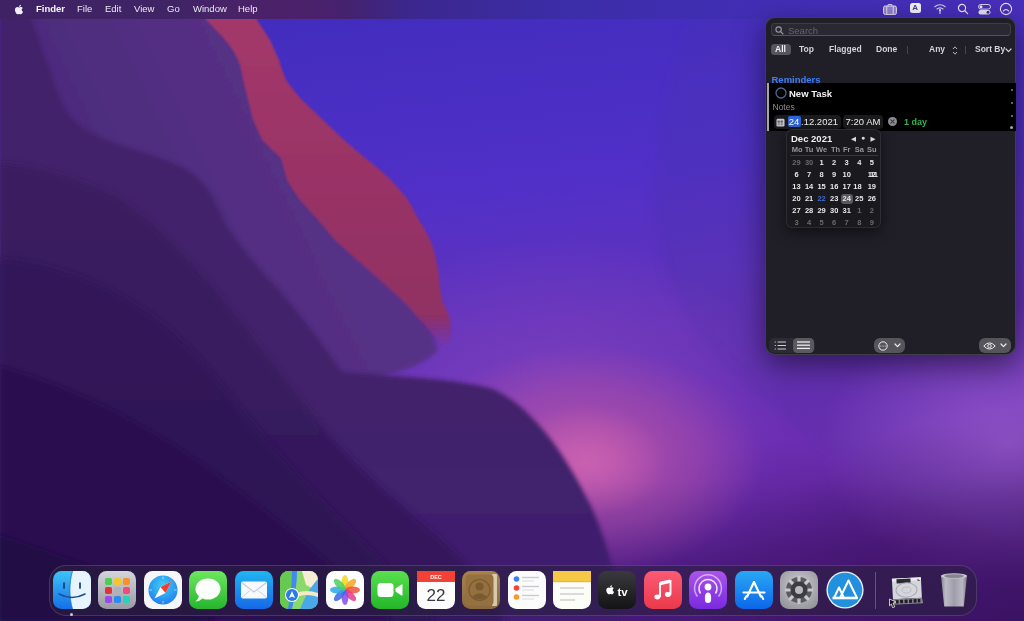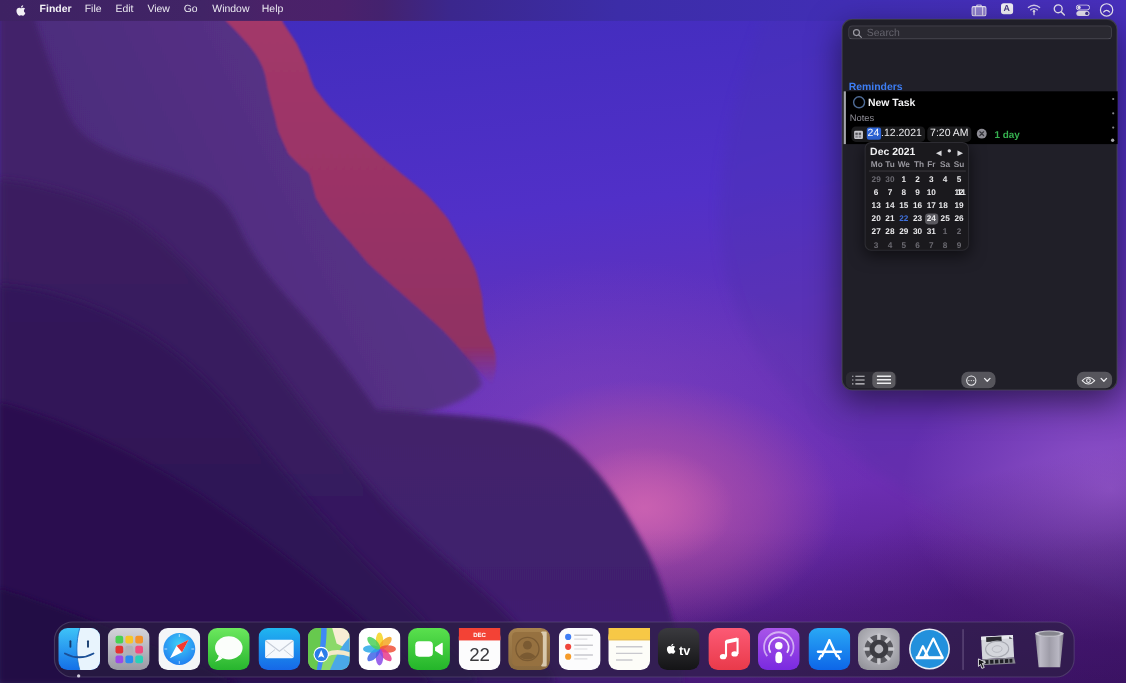--- a/index.html
+++ b/index.html
@@ -227,20 +227,38 @@
 
   <div class="abs" style="left:5px;top:5px;width:240px;height:13px;background:#2a2931;border:1px solid #3e3d46;
        border-bottom-color:#55545e;border-radius:4px;box-sizing:border-box;">
     <svg class="abs" style="left:3px;top:2px" width="9" height="9" viewBox="0 0 9 9">
       <circle cx="3.6" cy="3.6" r="2.7" fill="none" stroke="#9a99a2" stroke-width="1.1"></circle>
       <line x1="5.7" y1="5.7" x2="8" y2="8" stroke="#9a99a2" stroke-width="1.1" stroke-linecap="round"></line>
     </svg>
     <div class="abs" style="left:16px;top:1px;color:#64636c;font-size:9.5px;line-height:11px;">Search</div>
   </div>
 
+  <div class="abs" style="left:0;top:26px;width:251px;height:12px;font-size:8.5px;font-weight:bold;color:#d2d2d7;">
+    <div class="abs" style="left:4.5px;top:0;width:20px;height:11px;background:#56555d;border-radius:3.5px;
+         color:#f2f2f5;text-align:center;line-height:11px;">All</div>
+    <div class="abs" style="left:33px;top:0;line-height:11px;">Top</div>
+    <div class="abs" style="left:63px;top:0;line-height:11px;">Flagged</div>
+    <div class="abs" style="left:110px;top:0;line-height:11px;">Done</div>
+    <div class="abs" style="left:141px;top:1.5px;width:1px;height:8px;background:#45444e;"></div>
+    <div class="abs" style="left:163px;top:0;line-height:11px;">Any</div>
+    <svg class="abs" style="left:186px;top:1.5px" width="6" height="9" viewBox="0 0 6 9">
+      <path d="M1,3 L3,0.8 L5,3" fill="none" stroke="#b8b8c0" stroke-width="1"></path>
+      <path d="M1,6 L3,8.2 L5,6" fill="none" stroke="#b8b8c0" stroke-width="1"></path>
+    </svg>
+    <div class="abs" style="left:199px;top:1.5px;width:1px;height:8px;background:#45444e;"></div>
+    <div class="abs" style="left:209px;top:0;line-height:11px;">Sort By</div>
+    <svg class="abs" style="left:239px;top:3.5px" width="7" height="5" viewBox="0 0 7 5">
+      <path d="M1,1 L3.5,3.6 L6,1" fill="none" stroke="#d2d2d7" stroke-width="1.2" stroke-linecap="round" stroke-linejoin="round"></path>
+    </svg>
+  </div>
 
   <div class="abs" style="left:5.5px;top:56px;color:#3d7ef5;font-size:9.5px;font-weight:bold;">Reminders</div>
 
   <div class="abs" style="left:1px;top:65px;width:249px;height:48px;background:#000000;">
     <div class="abs" style="left:0;top:0;width:2px;height:48px;background:#a5a5ab;"></div>
     <svg class="abs" style="left:7.5px;top:4px" width="12" height="12" viewBox="0 0 12 12">
       <circle cx="6" cy="6" r="5" fill="none" stroke="#4e6a94" stroke-width="1.3"></circle>
     </svg>
     <div class="abs" style="left:22px;top:4.5px;color:#f4f4f6;font-size:9.5px;font-weight:bold;">New Task</div>
     <div class="abs" style="left:5.5px;top:19px;color:#8e8d95;font-size:8.5px;">Notes</div>

